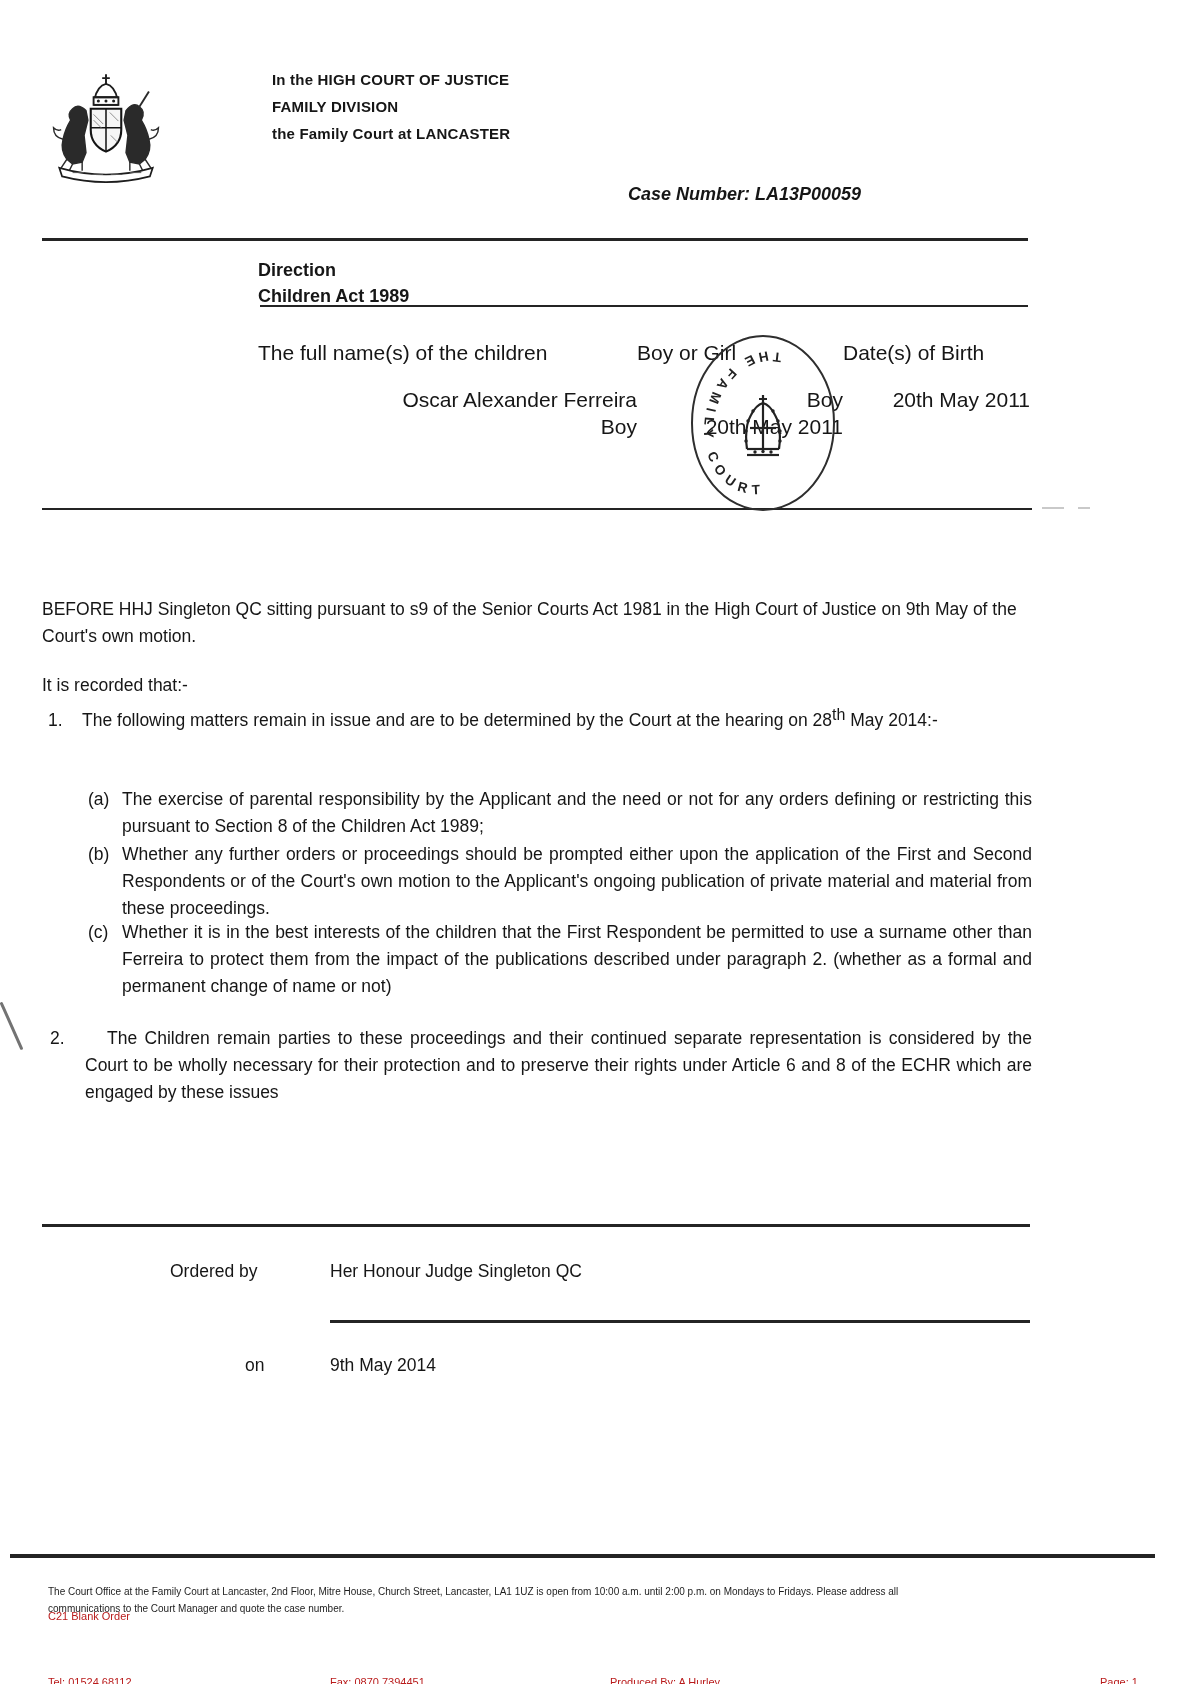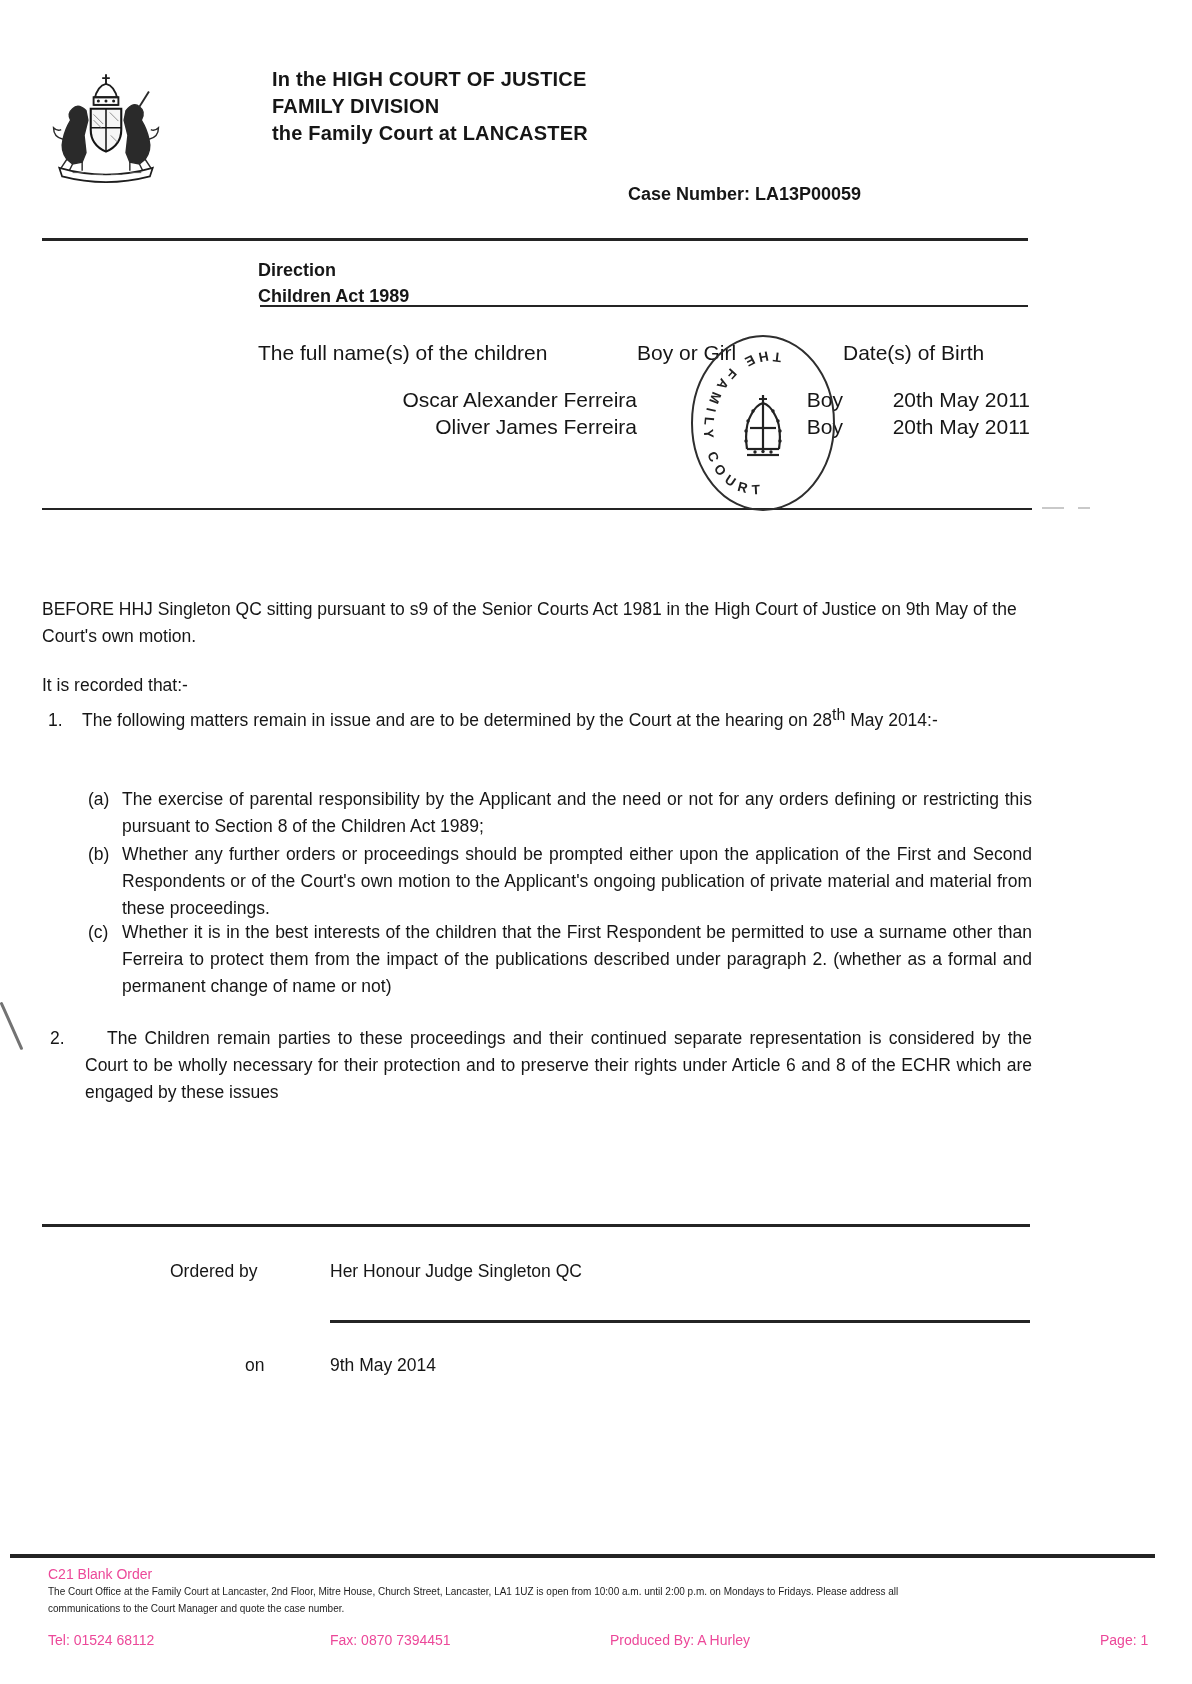--- a/index.html
+++ b/index.html
@@ -5,34 +5,34 @@
   html,body{margin:0;padding:0;background:#e8e8e8;}
   .page{
     position:relative; width:1192px; height:1684px; margin:0 auto;
     background:#ffffff; color:#161616;
     font-family:"Liberation Sans","DejaVu Sans",sans-serif;
     overflow:hidden;
   }
   .abs{position:absolute;}
   .rule{position:absolute; background:#242424;}
   .b{font-weight:normal;}
-  .hdr{font-size:20px; font-weight:bold; line-height:27px; letter-spacing:.2px;}
+  .hdr{font-size:15px; font-weight:bold; line-height:27px; letter-spacing:.2px;}
   .case{font-size:18px; font-weight:bold;}
   .order-head{font-size:18px; font-weight:bold; line-height:26px;margin-top:8px;}
   .body-txt{font-size:17.5px; line-height:27px;}
   .just{text-align:justify;}
   .li{display:flex; align-items:flex-start;}
   .li .num{flex:0 0 34px;}
   .li .txt{flex:1 1 auto;}
   sup.s{font-size:16px; vertical-align:6px; line-height:0;}
   .tbl{font-size:21px;}
   .tbl .grid{display:grid; grid-template-columns:379px 206px 187px;}
   .tbl .hdr-row{margin-bottom:21px;}
   .tbl .row{line-height:27px;text-align:right;}
-  .foot{font-size:14px; color:#ec4899;}
+  .foot{font-size:11px; color:#b91c1c;margin-top:44px;}
   .foot-small{font-size:10px; line-height:16.5px; color:#1d1d1d;}
   .artifact{position:absolute; background:#c9c9c9; height:2px;}
   .pen-mark{position:absolute; width:2.5px; height:52px; background:#5a5a5a;
     transform:rotate(-24deg); opacity:.85; border-radius:2px;}
   svg text{font-family:"Liberation Sans","DejaVu Sans",sans-serif;}
 </style>
 </head>
 <body>
 
 <div class="page">
@@ -69,21 +69,21 @@
     <path d="M16 112 Q65 126 114 112 L111 121 Q65 133 19 121 Z" fill="#ffffff" stroke="#1d1d1d" stroke-width="1.8"></path>
     <path d="M30 117 h12 M50 119 h12 M70 119 h12 M90 117 h12" stroke="#555" stroke-width="1"></path>
   </svg>
 
   <div class="abs hdr" style="left:272px; top:66px;">
     <div>In the HIGH COURT OF JUSTICE</div>
     <div>FAMILY DIVISION</div>
     <div>the Family Court at LANCASTER</div>
   </div>
 
-  <div class="abs case" style="left:628px; top:184px;">Case Number: LA13P00059</div>
+  <div class="abs case" style="left:628px; top:184px;font-style:italic;">Case Number: LA13P00059</div>
 
   <div class="rule" style="left:42px; top:238px; width:986px; height:2.5px;"></div>
 
   <div class="abs order-head" style="left:258px; top:249px;">
     <div>Direction</div>
     <div>Children Act 1989</div>
   </div>
 
   <div class="rule" style="left:260px; top:305px; width:768px; height:2px;"></div>
 
@@ -92,21 +92,20 @@
       <span>The full name(s) of the children</span>
       <span>Boy or Girl</span>
       <span>Date(s) of Birth</span>
     </div>
     <div class="grid row">
       <span>Oscar Alexander Ferreira</span>
       <span>Boy</span>
       <span>20th May 2011</span>
     </div>
     <div class="grid row">
-      <span>Oliver James Ferreira</span>
       <span>Boy</span>
       <span>20th May 2011</span>
     </div>
   </div>
 
   <svg class="abs" style="left:687px; top:331px; z-index:3;" width="152" height="184" viewBox="0 0 152 184">
     <ellipse cx="76" cy="92" rx="71" ry="87" fill="none" stroke="#2e2e2e" stroke-width="2"></ellipse>
     <defs>
       <path id="stamp-text-path" d="M 76 20 A 58 72 0 1 0 76 164 A 58 72 0 1 0 76 20"></path>
     </defs>

